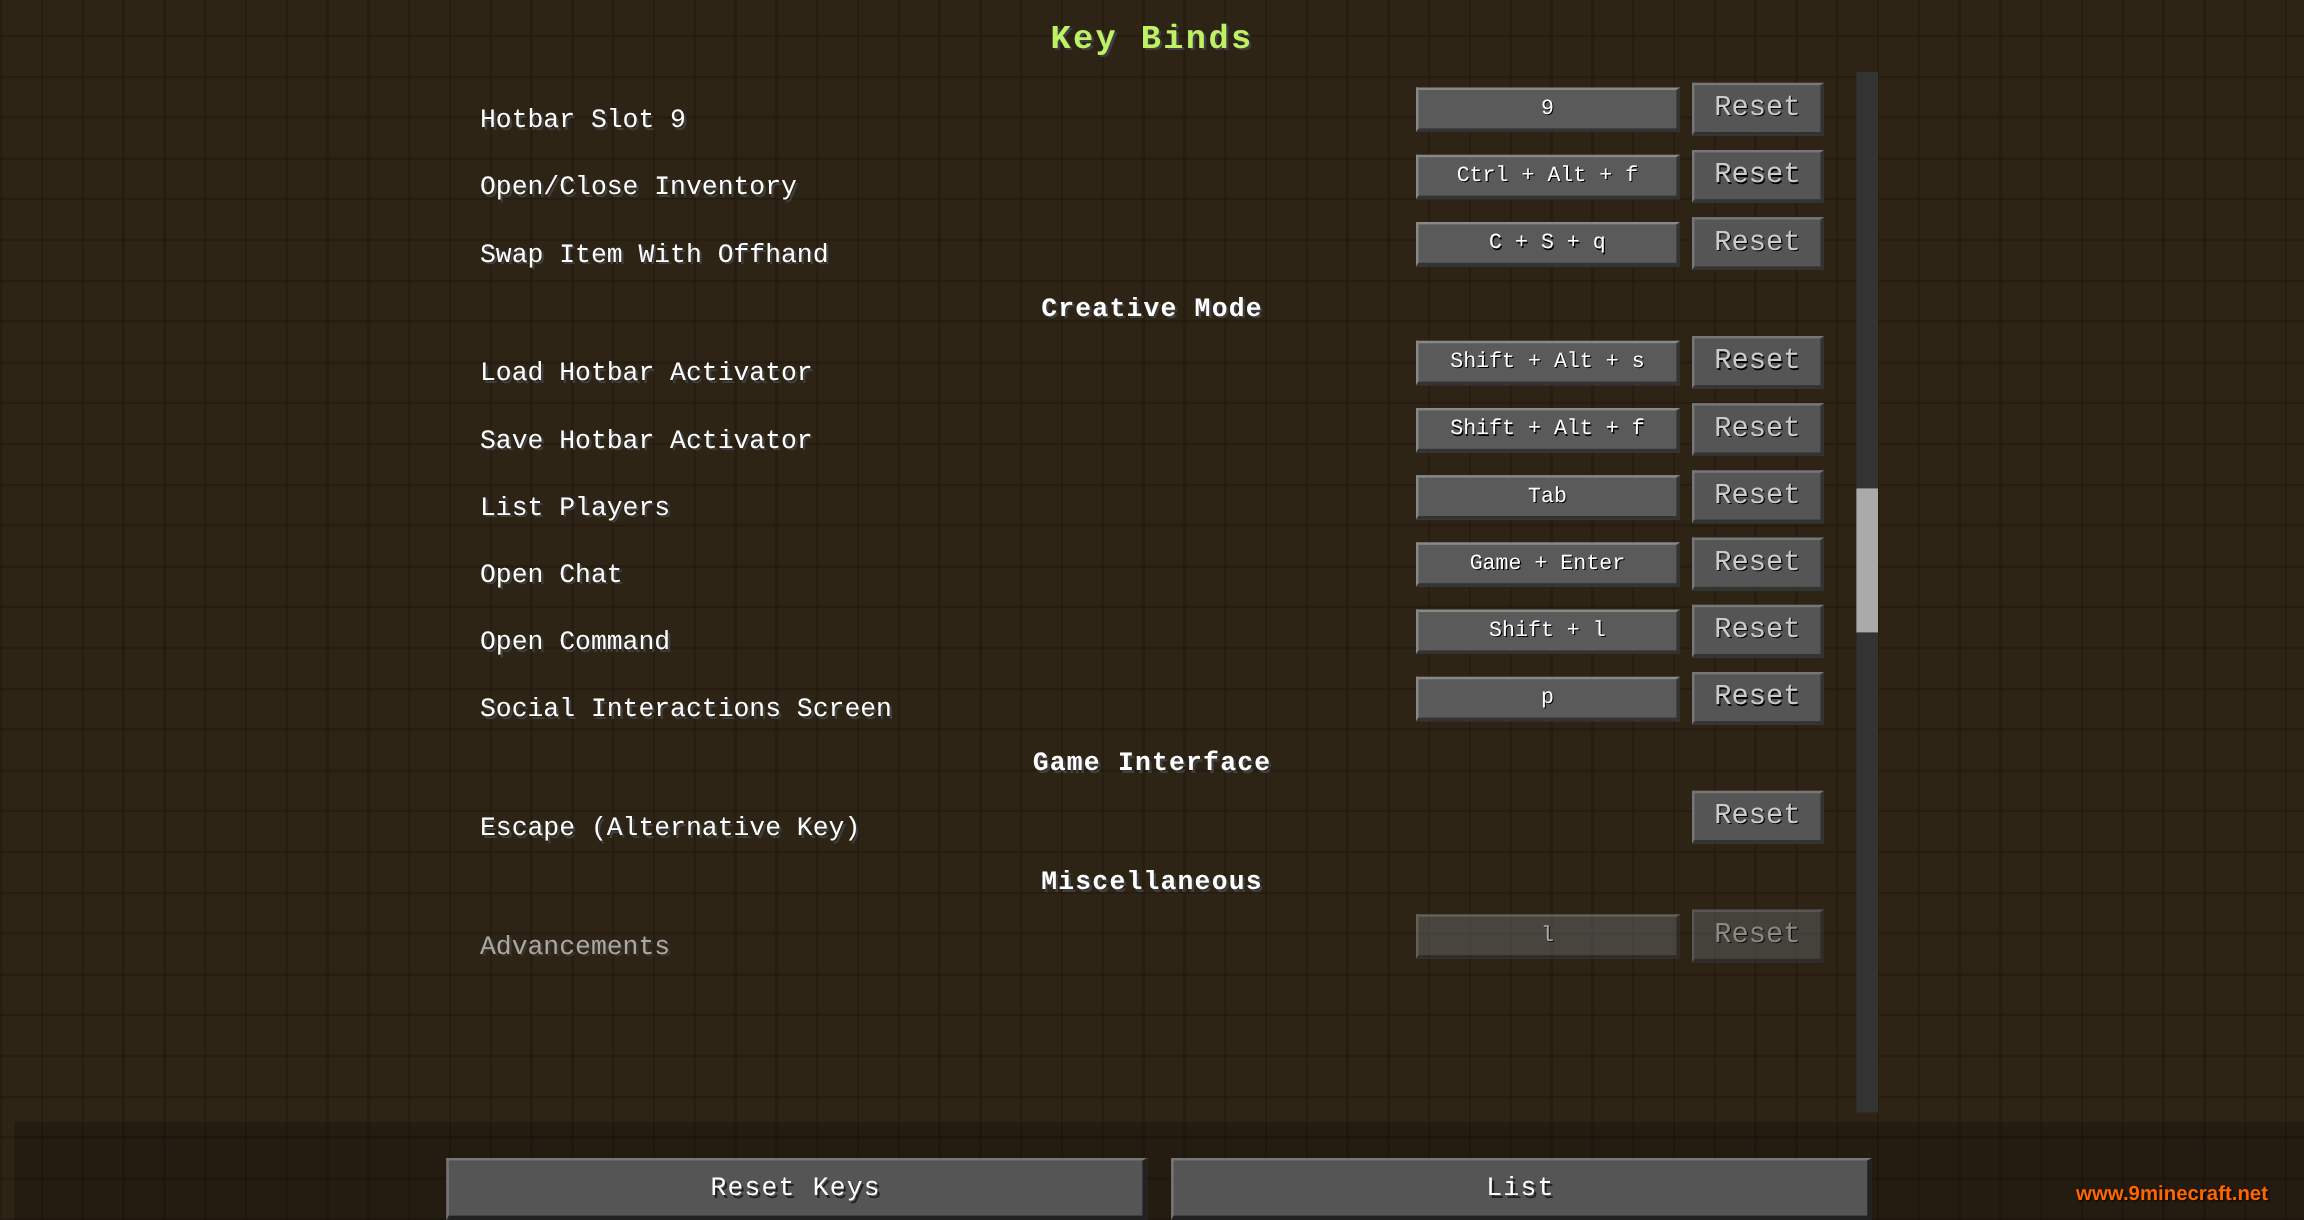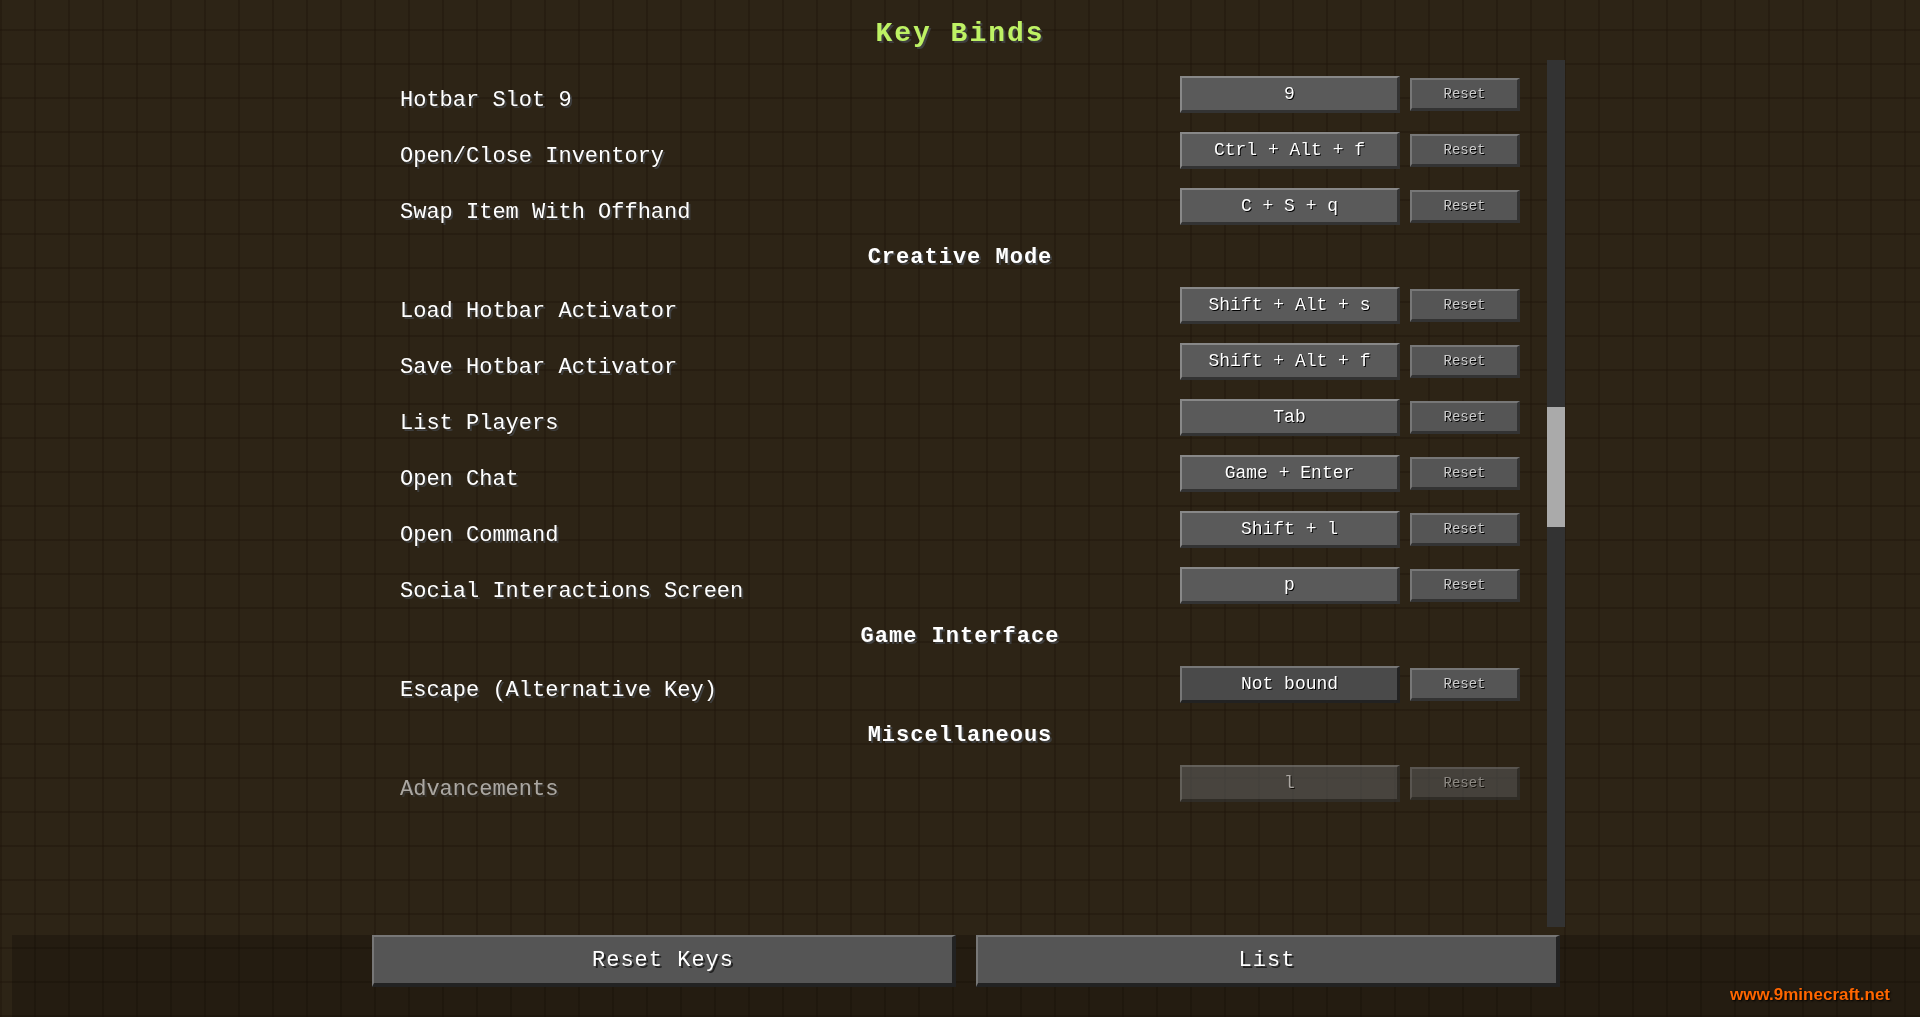--- a/index.html
+++ b/index.html
@@ -119,21 +119,21 @@
       text-shadow: 1px 1px 0px #000;
     }
 
     .reset-button {
       background: #555;
       border: 2px solid #777;
       border-bottom: 3px solid #333;
       border-right: 3px solid #333;
       color: #ccc;
       font-family: 'Courier New', monospace;
-      font-size: 14px;
+      font-size: 24px;
       padding: 6px 16px;
       min-width: 110px;
       text-align: center;
       cursor: pointer;
       text-shadow: 1px 1px 0px #000;
     }
 
     .section-header {
       text-align: center;
       color: #ffffff;
@@ -145,21 +145,21 @@
       letter-spacing: 1px;
     }
 
     .bottom-bar {
       position: absolute;
       bottom: 0;
       left: 12px;
       right: 0;
       height: 82px;
       display: flex;
-      align-items: flex-start;
+      align-items: flex-end;
       justify-content: center;
       gap: 20px;
       background: rgba(0,0,0,0.2);
       padding: 0 360px;
     }
 
     .bottom-btn {
       flex: 1;
       height: 52px;
       background: #555;
@@ -295,21 +295,20 @@
         <button class="key-button">p</button>
         <button class="reset-button">Reset</button>
       </div>
     </div>
 
     <div class="section-header">Game Interface</div>
 
     <div class="keybind-row">
       <span class="keybind-label">Escape (Alternative Key)</span>
       <div class="keybind-controls">
-        <button class="key-button not-bound">Not bound</button>
         <button class="reset-button">Reset</button>
       </div>
     </div>
 
     <div class="section-header">Miscellaneous</div>
 
     <div class="keybind-row" style="opacity:0.6">
       <span class="keybind-label">Advancements</span>
       <div class="keybind-controls">
         <button class="key-button">l</button>

